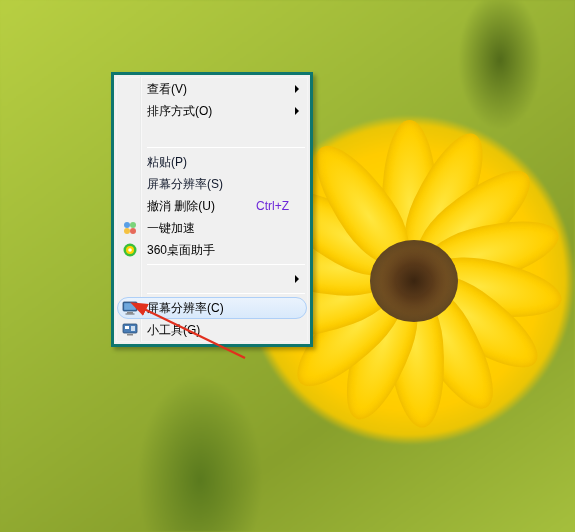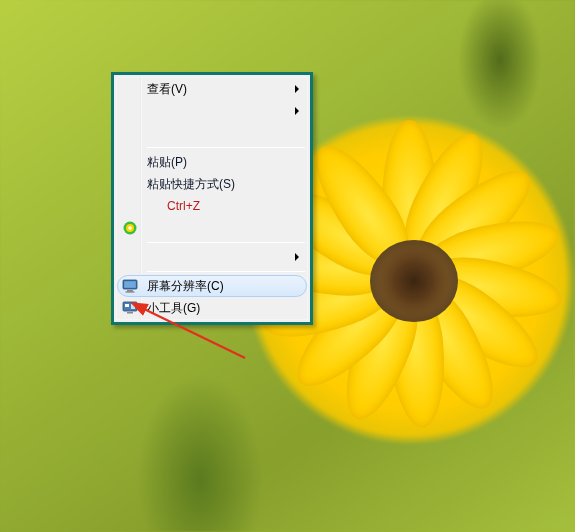--- a/index.html
+++ b/index.html
@@ -94,21 +94,21 @@
       background: linear-gradient(to right, #e2e3e3 0%, #ffffff 100%);
       pointer-events: none;
     }
     .sep {
       margin: 3px 2px 3px 30px;
       height: 1px;
       background: #e0e0e0;
       border-bottom: 1px solid #ffffff;
     }
     .label { flex: 1; white-space: nowrap; }
-    .shortcut { color: #b91c1c; margin-left: 20px; }
+    .shortcut { color: #6d28d9; margin-left: 20px; }
     .arrow {
       position: absolute;
       right: 8px;
       top: 50%;
       transform: translateY(-50%);
       width: 0; height: 0;
       border-top: 4px solid transparent;
       border-bottom: 4px solid transparent;
       border-left: 4px solid #000;
     }
@@ -148,48 +148,62 @@
   <div class="gutter"></div>
   <div class="menu-inner">
 
     <div class="item">
       <span class="icon-col"></span>
       <span class="label">查看(V)</span>
       <span class="arrow"></span>
     </div>
     <div class="item">
       <span class="icon-col"></span>
+      <span class="label">排序方式(O)</span>
       <span class="arrow"></span>
     </div>
     <div class="item">
       <span class="icon-col"></span>
     </div>
 
     <div class="sep"></div>
 
     <div class="item disabled">
       <span class="icon-col"></span>
       <span class="label">粘贴(P)</span>
     </div>
     <div class="item disabled">
       <span class="icon-col"></span>
-      <span class="label">粘贴快捷方式(S)</span>
-    </div>
-    <div class="item">
-      <span class="icon-col"></span>
+      <span class="label">屏幕分辨率(S)</span>
+    </div>
+    <div class="item">
+      <span class="icon-col"></span>
+      <span class="label">撤消 删除(U)</span>
       <span class="shortcut">Ctrl+Z</span>
+    </div>
+    <div class="item">
+      <span class="icon-col">
+        <svg class="ico" viewBox="0 0 16 16">
+            <circle cx="5" cy="5" r="3" fill="#5aa0e6"></circle>
+            <circle cx="11" cy="5" r="3" fill="#7bd37b"></circle>
+            <circle cx="5" cy="11" r="3" fill="#f5c242"></circle>
+            <circle cx="11" cy="11" r="3" fill="#e66a5a"></circle>
+          </svg>
+      </span>
+      <span class="label">一键加速</span>
     </div>
     <div class="item">
       <span class="icon-col">
         <svg class="ico" viewBox="0 0 16 16">
             <circle cx="8" cy="8" r="6.5" fill="#3bbf3b"></circle>
             <circle cx="8" cy="8" r="4" fill="#ffd400"></circle>
             <circle cx="8" cy="8" r="1.8" fill="#fff"></circle>
           </svg>
       </span>
+      <span class="label">360桌面助手</span>
     </div>
 
     <div class="sep"></div>
 
     <div class="item">
       <span class="icon-col"></span>
       <span class="arrow"></span>
     </div>
 
     <div class="sep"></div>

